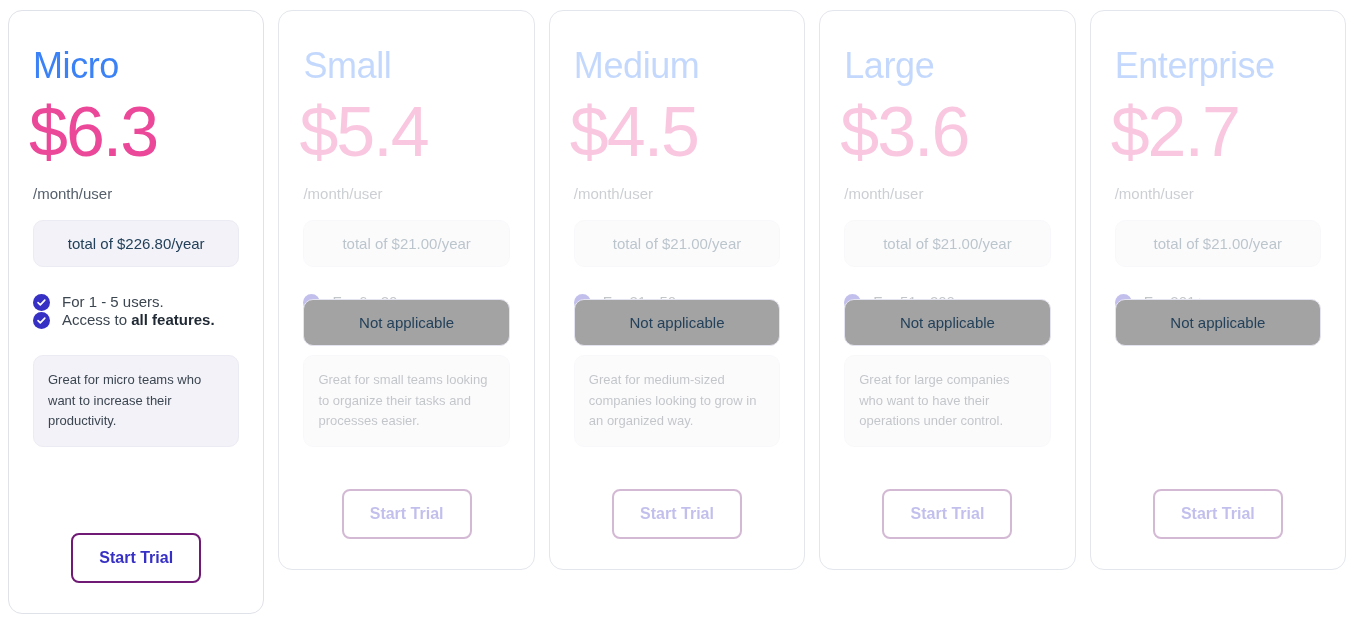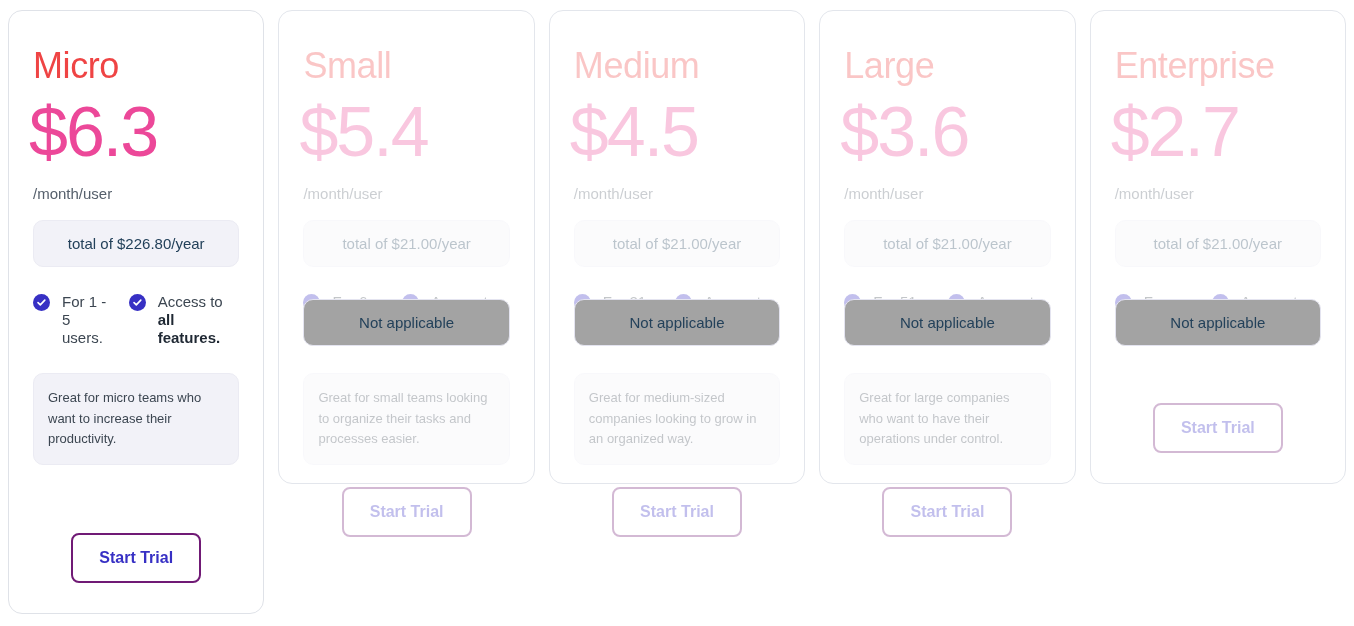--- a/index.html
+++ b/index.html
@@ -33,38 +33,38 @@
     display: flex;
     flex-direction: column;
   }
 
   .plan-card.active {
     height: 604px;
     border-color: #dfe2e8;
   }
 
   .plan-card.disabled {
-    height: 474px;
+    height: 560px;
   }
 
   
   .plan-card.disabled .card-body {
     opacity: 0.30;
   }
 
   .card-body {
     display: flex;
     flex-direction: column;
     height: 100%;
   }
 
   .plan-name {
     font-size: 36px;
     font-weight: 400;
-    color: #ef4444;
+    color: #3b82f6;
     letter-spacing: -0.4px;
     line-height: 1.05;
     margin: 8px 0 0 0;
   }
 
   .plan-price {
     font-size: 70px;
     font-weight: 400;
     color: #ec4899;
     letter-spacing: -2px;
@@ -88,21 +88,21 @@
     text-align: center;
     font-size: 15px;
     color: #23415a;
   }
 
   .feature-list {
     list-style: none;
     margin: 26px 0 0 0;
     padding: 0;
     display: flex;
-    gap: 16px;
+    flex-direction: column;
   }
 
   .feature-item {
     display: flex;
     align-items: flex-start;
     gap: 12px;
     font-size: 15px;
     color: #3c4651;
     line-height: 1.2;
   }

